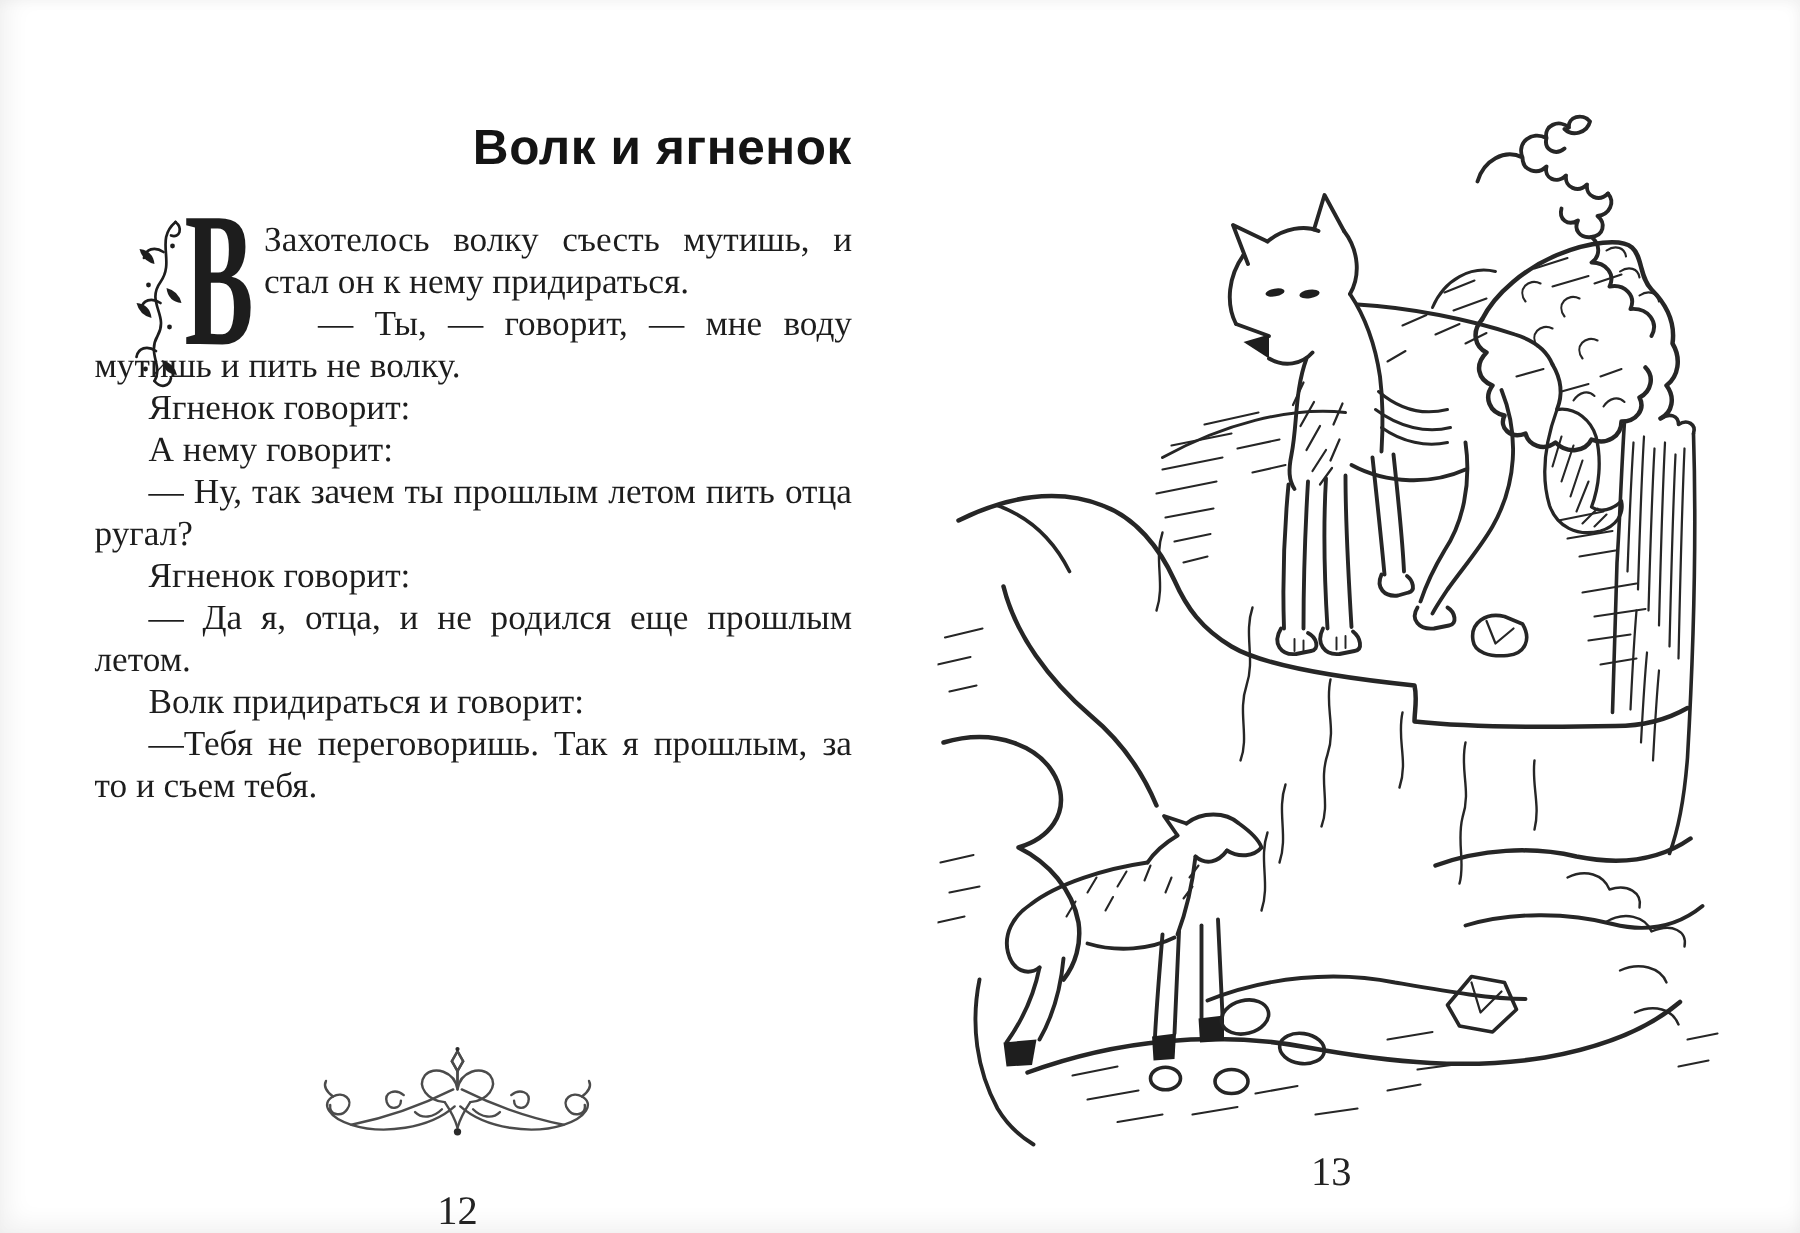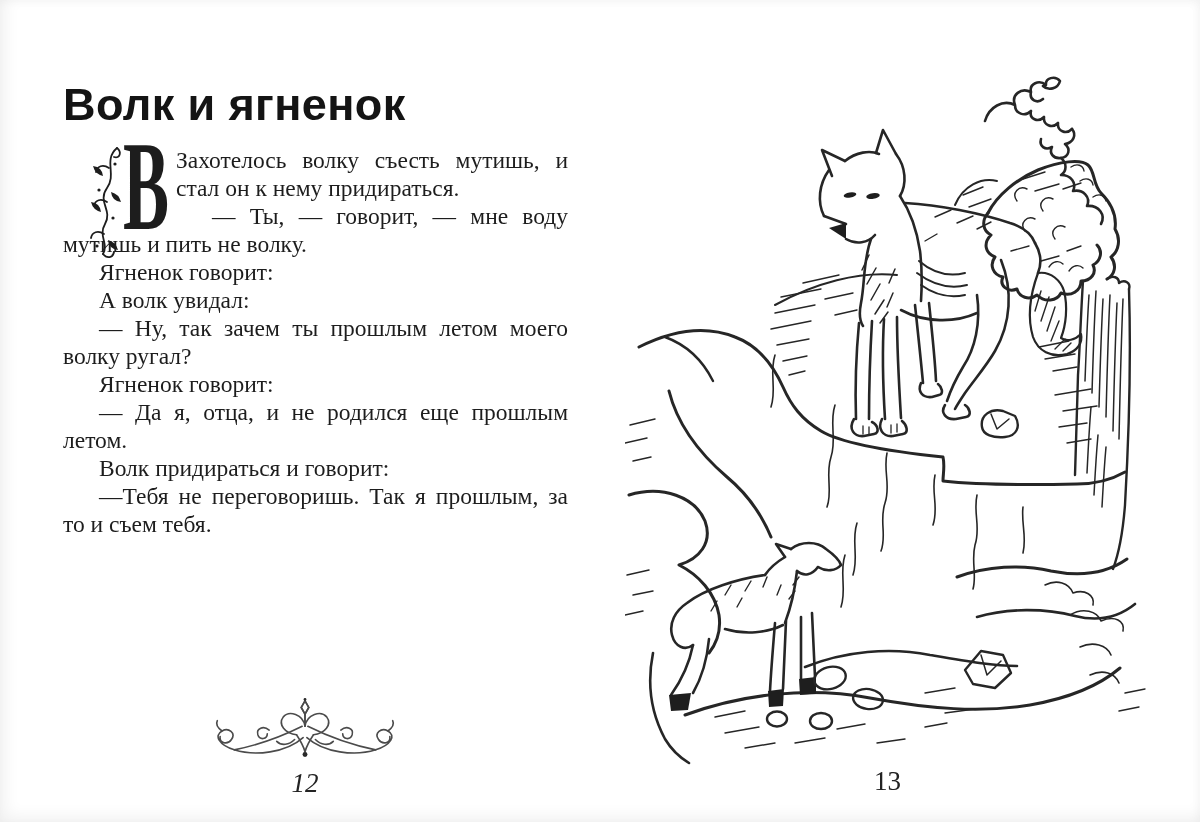--- a/index.html
+++ b/index.html
@@ -2,35 +2,35 @@
 <html lang="ru"><head>
 <meta charset="utf-8">
 <style>
   html,body{margin:0;padding:0;background:#eceae7;}
   .spread{
     position:relative;width:1200px;height:822px;background:#ffffff;
     font-family:"Liberation Serif",serif;color:#1c1c1c;overflow:hidden;
     box-shadow:inset 5px -5px 16px rgba(0,0,0,.06), inset -2px 2px 8px rgba(0,0,0,.03);
   }
   .page-title{
-    position:absolute;left:63px;top:80px;width:505px;text-align:left;
-    font-family:"Liberation Sans",sans-serif;font-weight:bold;font-size:45px;
+    position:absolute;left:63px;top:80px;width:505px;text-align:right;
+    font-family:"Liberation Sans",sans-serif;font-weight:bold;font-size:33px;
     line-height:1.1;color:#141414;letter-spacing:.4px;margin:0;
   }
   .text-block{
     position:absolute;left:63px;top:146px;width:505px;
     font-size:23.5px;line-height:28px;text-align:justify;color:#1d1d1d;
   }
   .para{margin:0;text-indent:36px;}
   .para.pfirst,.para.pnoindent{text-indent:0;}
   .dc{float:left;width:113px;height:84px;}
   .dc svg{overflow:visible;display:block;}
   .ornament{position:absolute;left:192px;top:698px;width:226px;height:66px;}
   .pagenum{position:absolute;font-size:27px;color:#232323;text-align:center;}
-  .pagenum.left{left:192px;top:768px;width:226px;font-style:italic;}
+  .pagenum.left{left:192px;top:792px;width:226px;}
   .pagenum.right{left:625px;top:766px;width:525px;}
   .illustration{position:absolute;left:625px;top:55px;}
 </style>
 </head>
 <body>
 
 <div class="spread">
 
   <div>
     <h1 class="page-title">Волк и ягненок</h1>
@@ -57,22 +57,22 @@
             <circle cx="50" cy="72" r="1.6"></circle>
                 <circle cx="34" cy="100" r="1.6"></circle>
             <text x="60" y="83" font-family="Liberation Serif, serif" font-weight="bold" font-size="128" textLength="46" lengthAdjust="spacingAndGlyphs">В</text>
           </g>
         </svg>
           </span>
       </p>
       <p class="para pnoindent">Захотелось волку съесть мутишь, и стал он к нему придираться.</p>
       <p class="para">— Ты, — говорит, — мне воду мутишь и пить не волку.</p>
       <p class="para">Ягненок говорит:</p>
-      <p class="para">А волк увидал:</p>
-      <p class="para">— Ну, так зачем ты прошлым летом моего волку ругал?</p>
+      <p class="para">А нему говорит:</p>
+      <p class="para">— Ну, так зачем ты прошлым летом пить отца ругал?</p>
       <p class="para">Ягненок говорит:</p>
       <p class="para">— Да я, отца, и не родился еще прошлым летом.</p>
       <p class="para">Волк придираться и говорит:</p>
       <p class="para">—Тебя не переговоришь. Так я прошлым, за то и съем тебя.</p>
     </div>
 
     <svg class="ornament" viewBox="0 0 230 70">
       <g id="orn-half" stroke="#4b4b4b" stroke-width="1.7" fill="none" stroke-linecap="round">
         <path d="M115,3 L119,10 L115,17 L111,10 Z"></path>
         <path d="M115,17 L115,27"></path>

